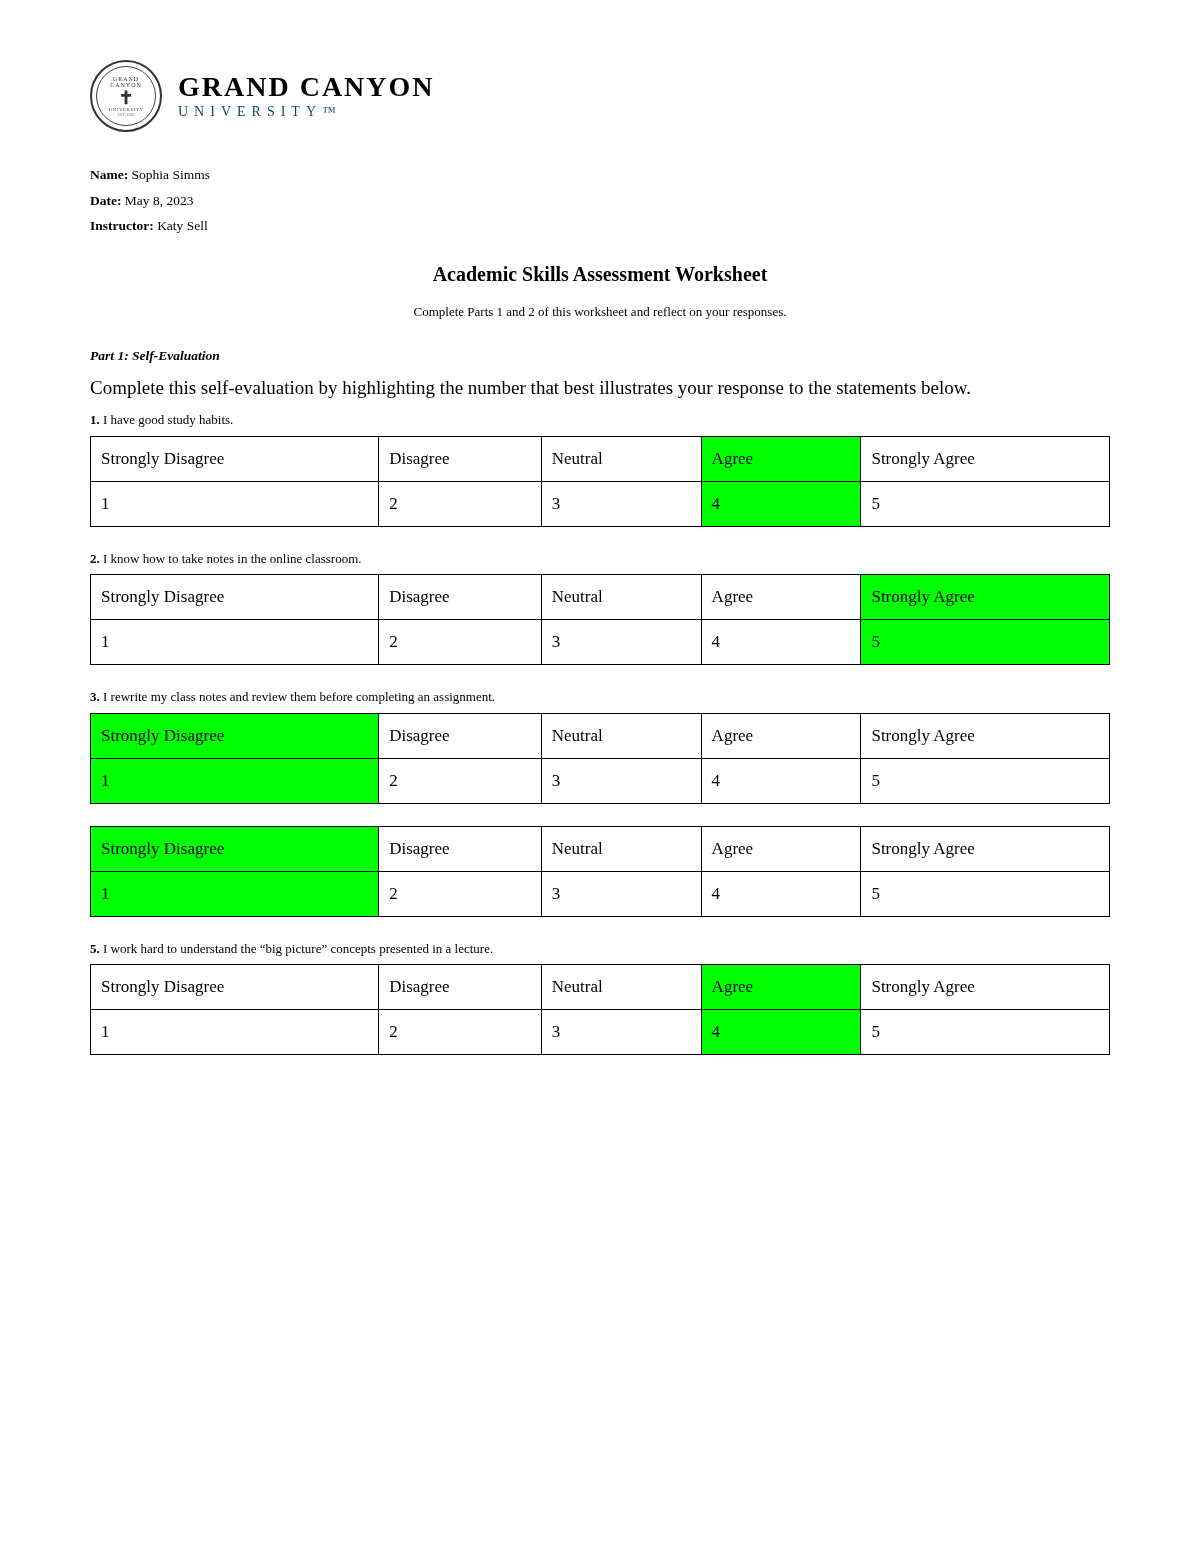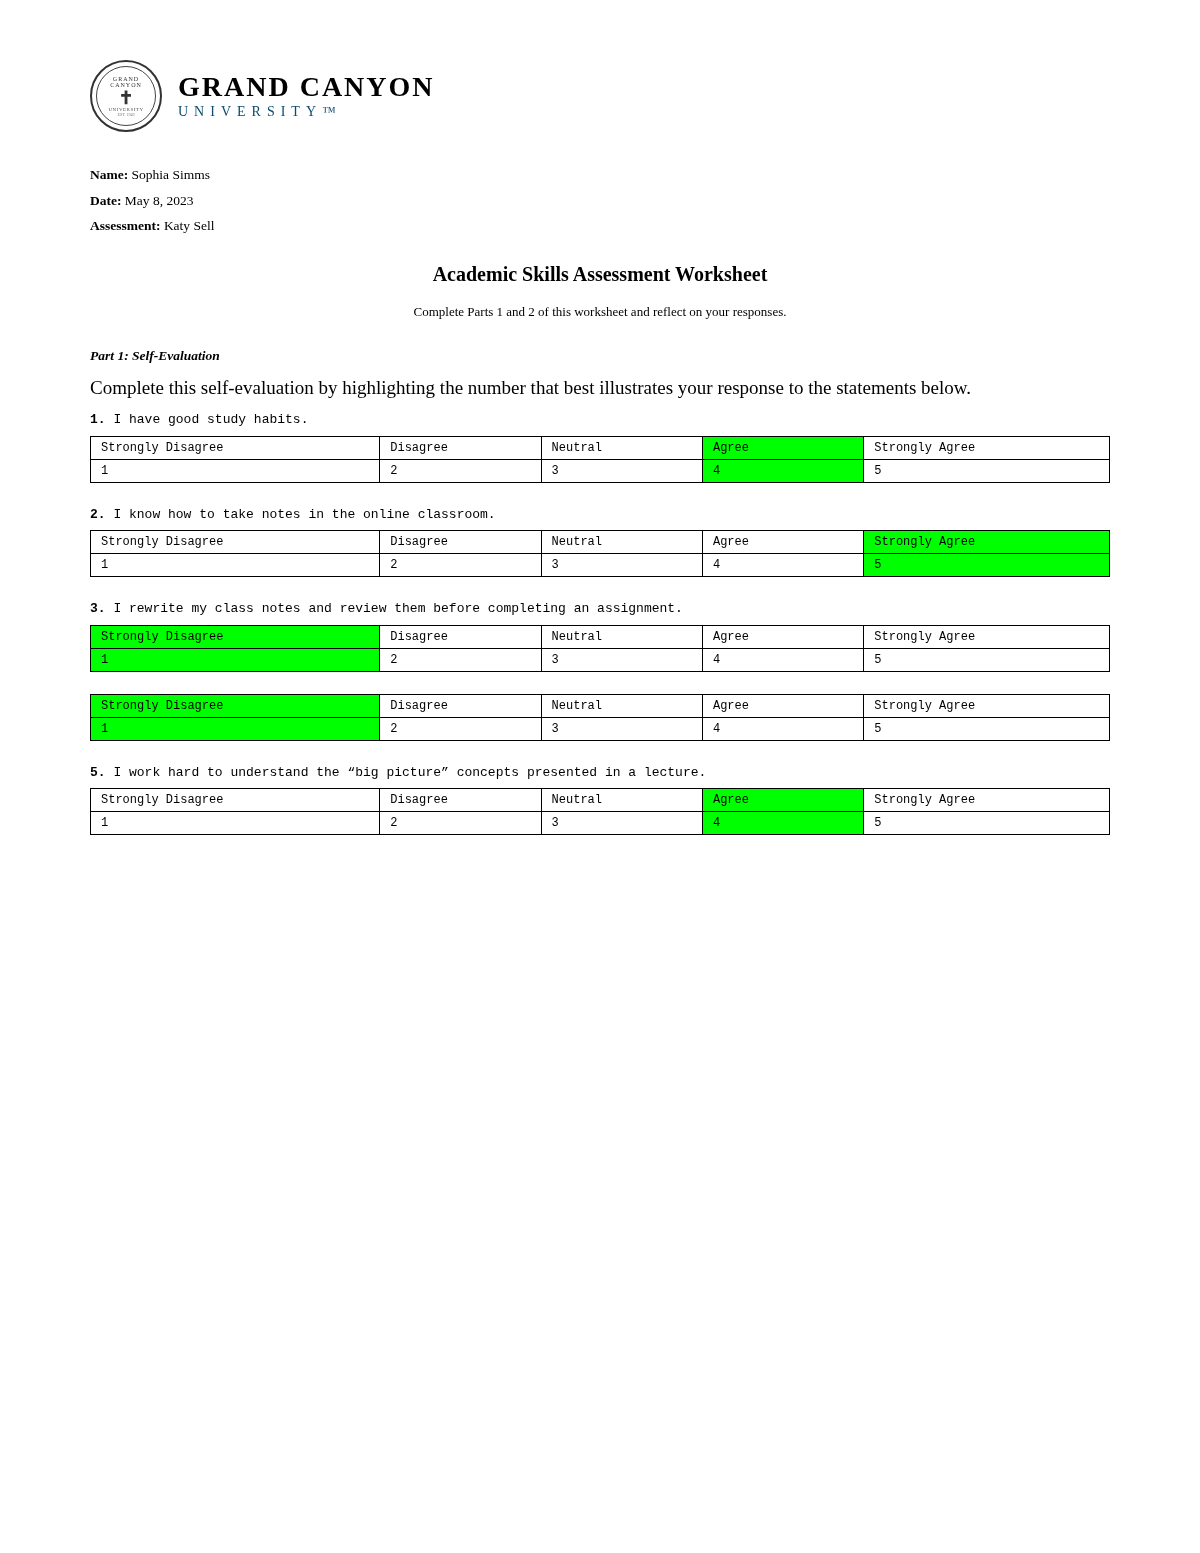--- a/index.html
+++ b/index.html
@@ -95,36 +95,35 @@
       font-size: 13.5px;
       margin-bottom: 10px;
     }
     .part-instruction {
       font-size: 19px;
       margin-bottom: 8px;
       line-height: 1.5;
     }
     .question-block {
       margin-bottom: 22px;
-      font-family: Liberation Mono, monospace;
     }
     .question-text {
       font-size: 13px;
       margin-bottom: 6px;
       line-height: 1.5;
     }
     .rating-table {
       width: 100%;
       border-collapse: collapse;
       margin-bottom: 2px;
     }
     .rating-table td {
       border: 1.5px solid #000;
-      padding: 4px 10px;
-      font-size: 12px;
+      padding: 12px 10px;
+      font-size: 17px;
       min-width: 80px;
     }
     .rating-table tr.header-row td {
       font-weight: normal;
       background: #fff;
     }
     .rating-table tr.value-row td {
       background: #fff;
     }
     .highlight-green {
@@ -145,21 +144,21 @@
   </div>
   <div class="university-name">
     <span class="grand-canyon">GRAND CANYON</span>
     <span class="university">UNIVERSITY™</span>
   </div>
 </div>
 
 <div class="meta-info">
   <p><span class="bold-label">Name:</span> <span>Sophia Simms</span></p>
   <p><span class="bold-label">Date:</span> <span>May 8, 2023</span></p>
-  <p><span class="bold-label">Assessment:</span> <span>Katy Sell</span></p>
+  <p><span class="bold-label">Instructor:</span> <span>Katy Sell</span></p>
 </div>
 
 <h1 class="page-title">Academic Skills Assessment Worksheet</h1>
 
 <p class="instruction">Complete Parts 1 and 2 of this worksheet and reflect on your responses.</p>
 
 <div>
   <p class="part-heading">Part 1: Self-Evaluation</p>
   <p class="part-instruction">Complete this self-evaluation by highlighting the number that best illustrates your response to the statements below.</p>
 

